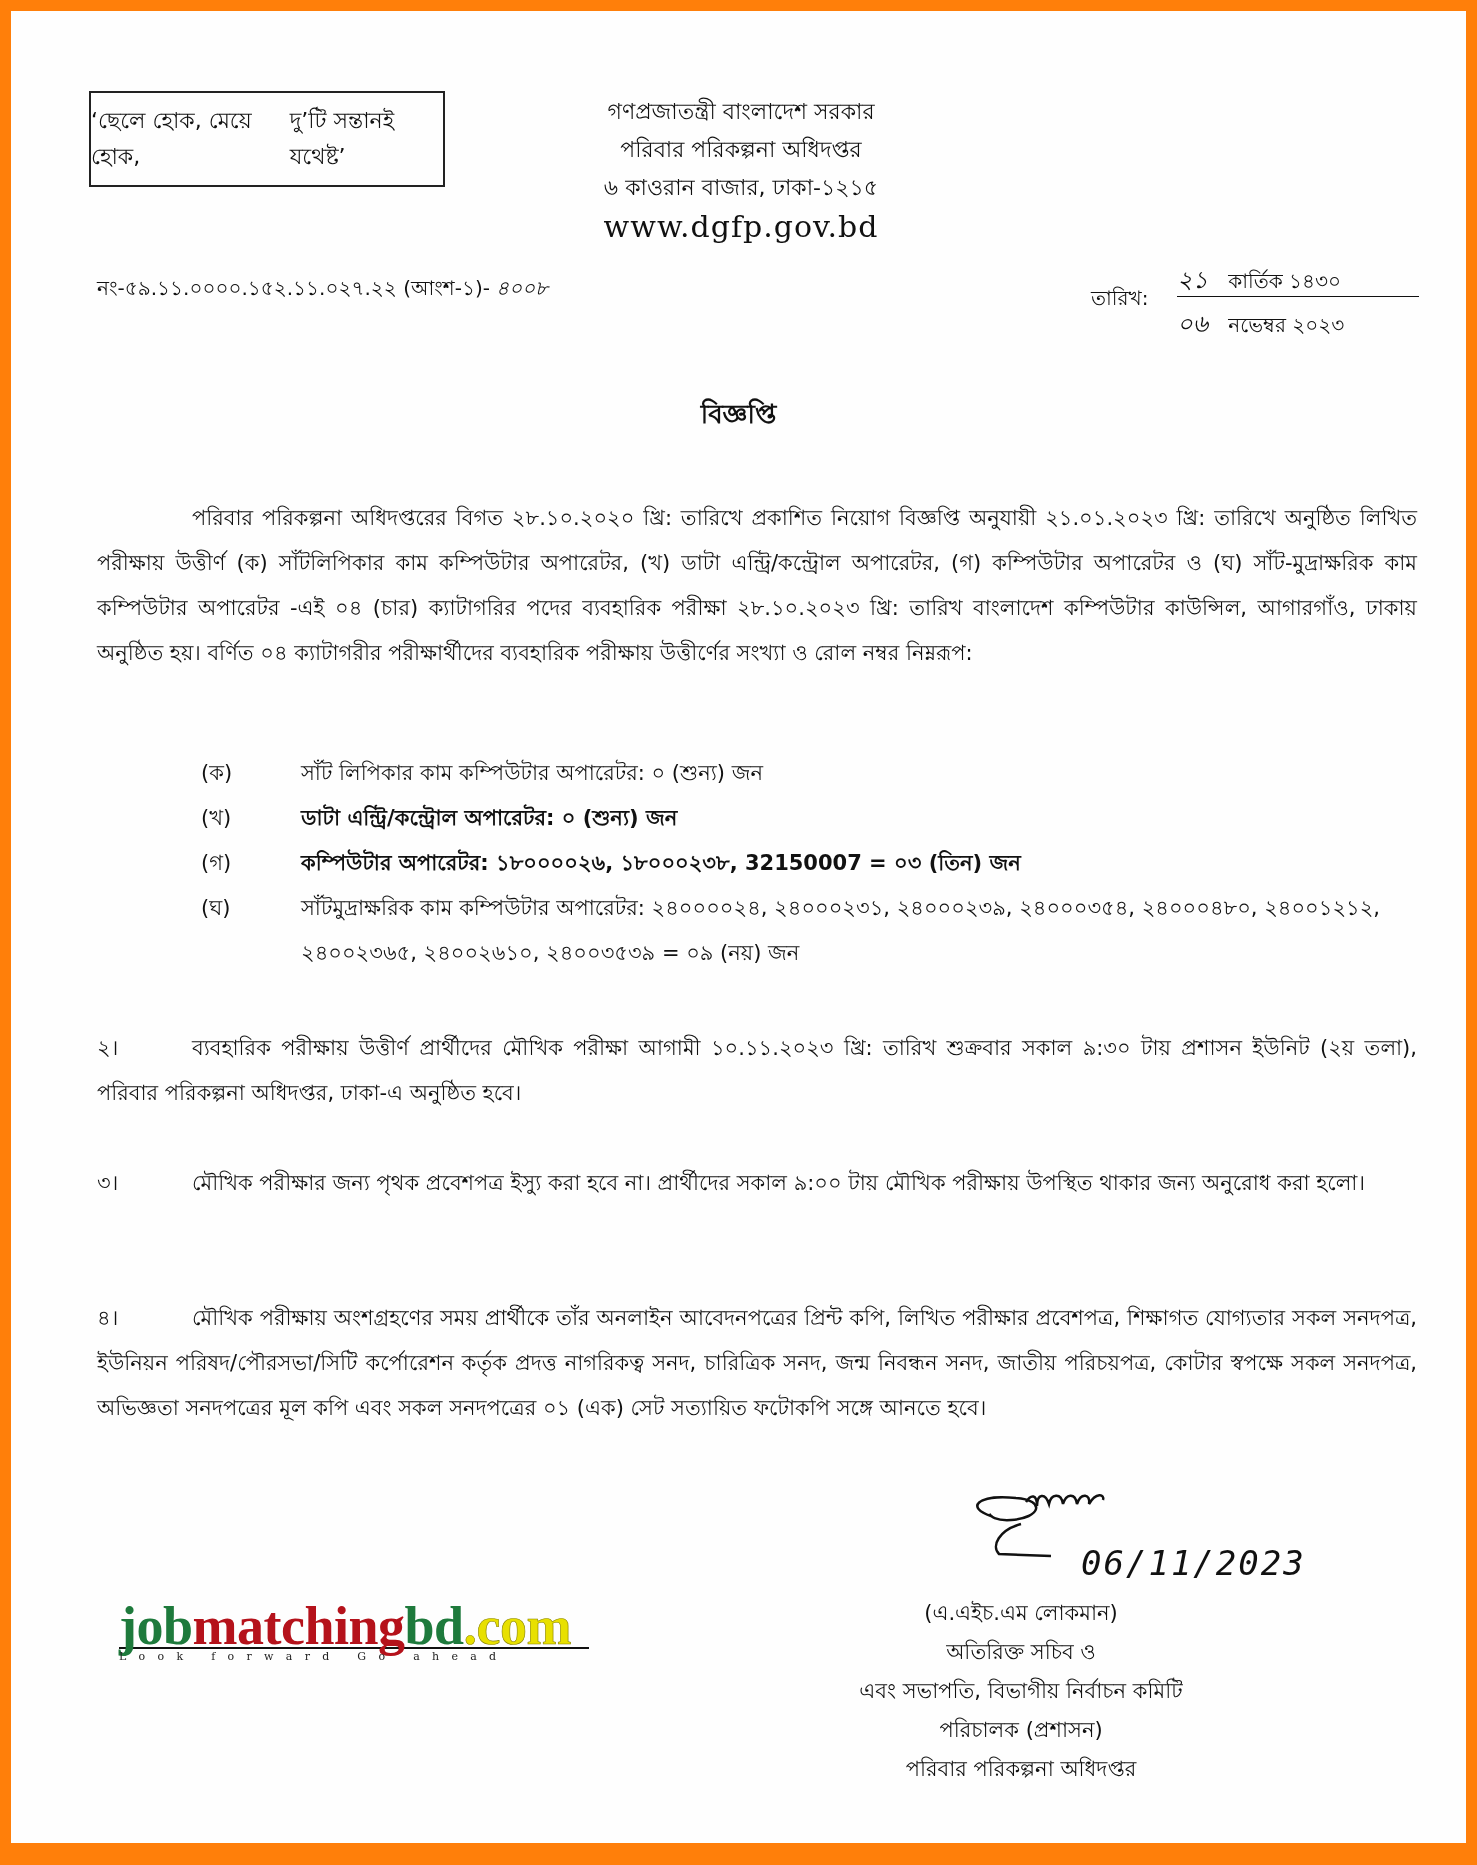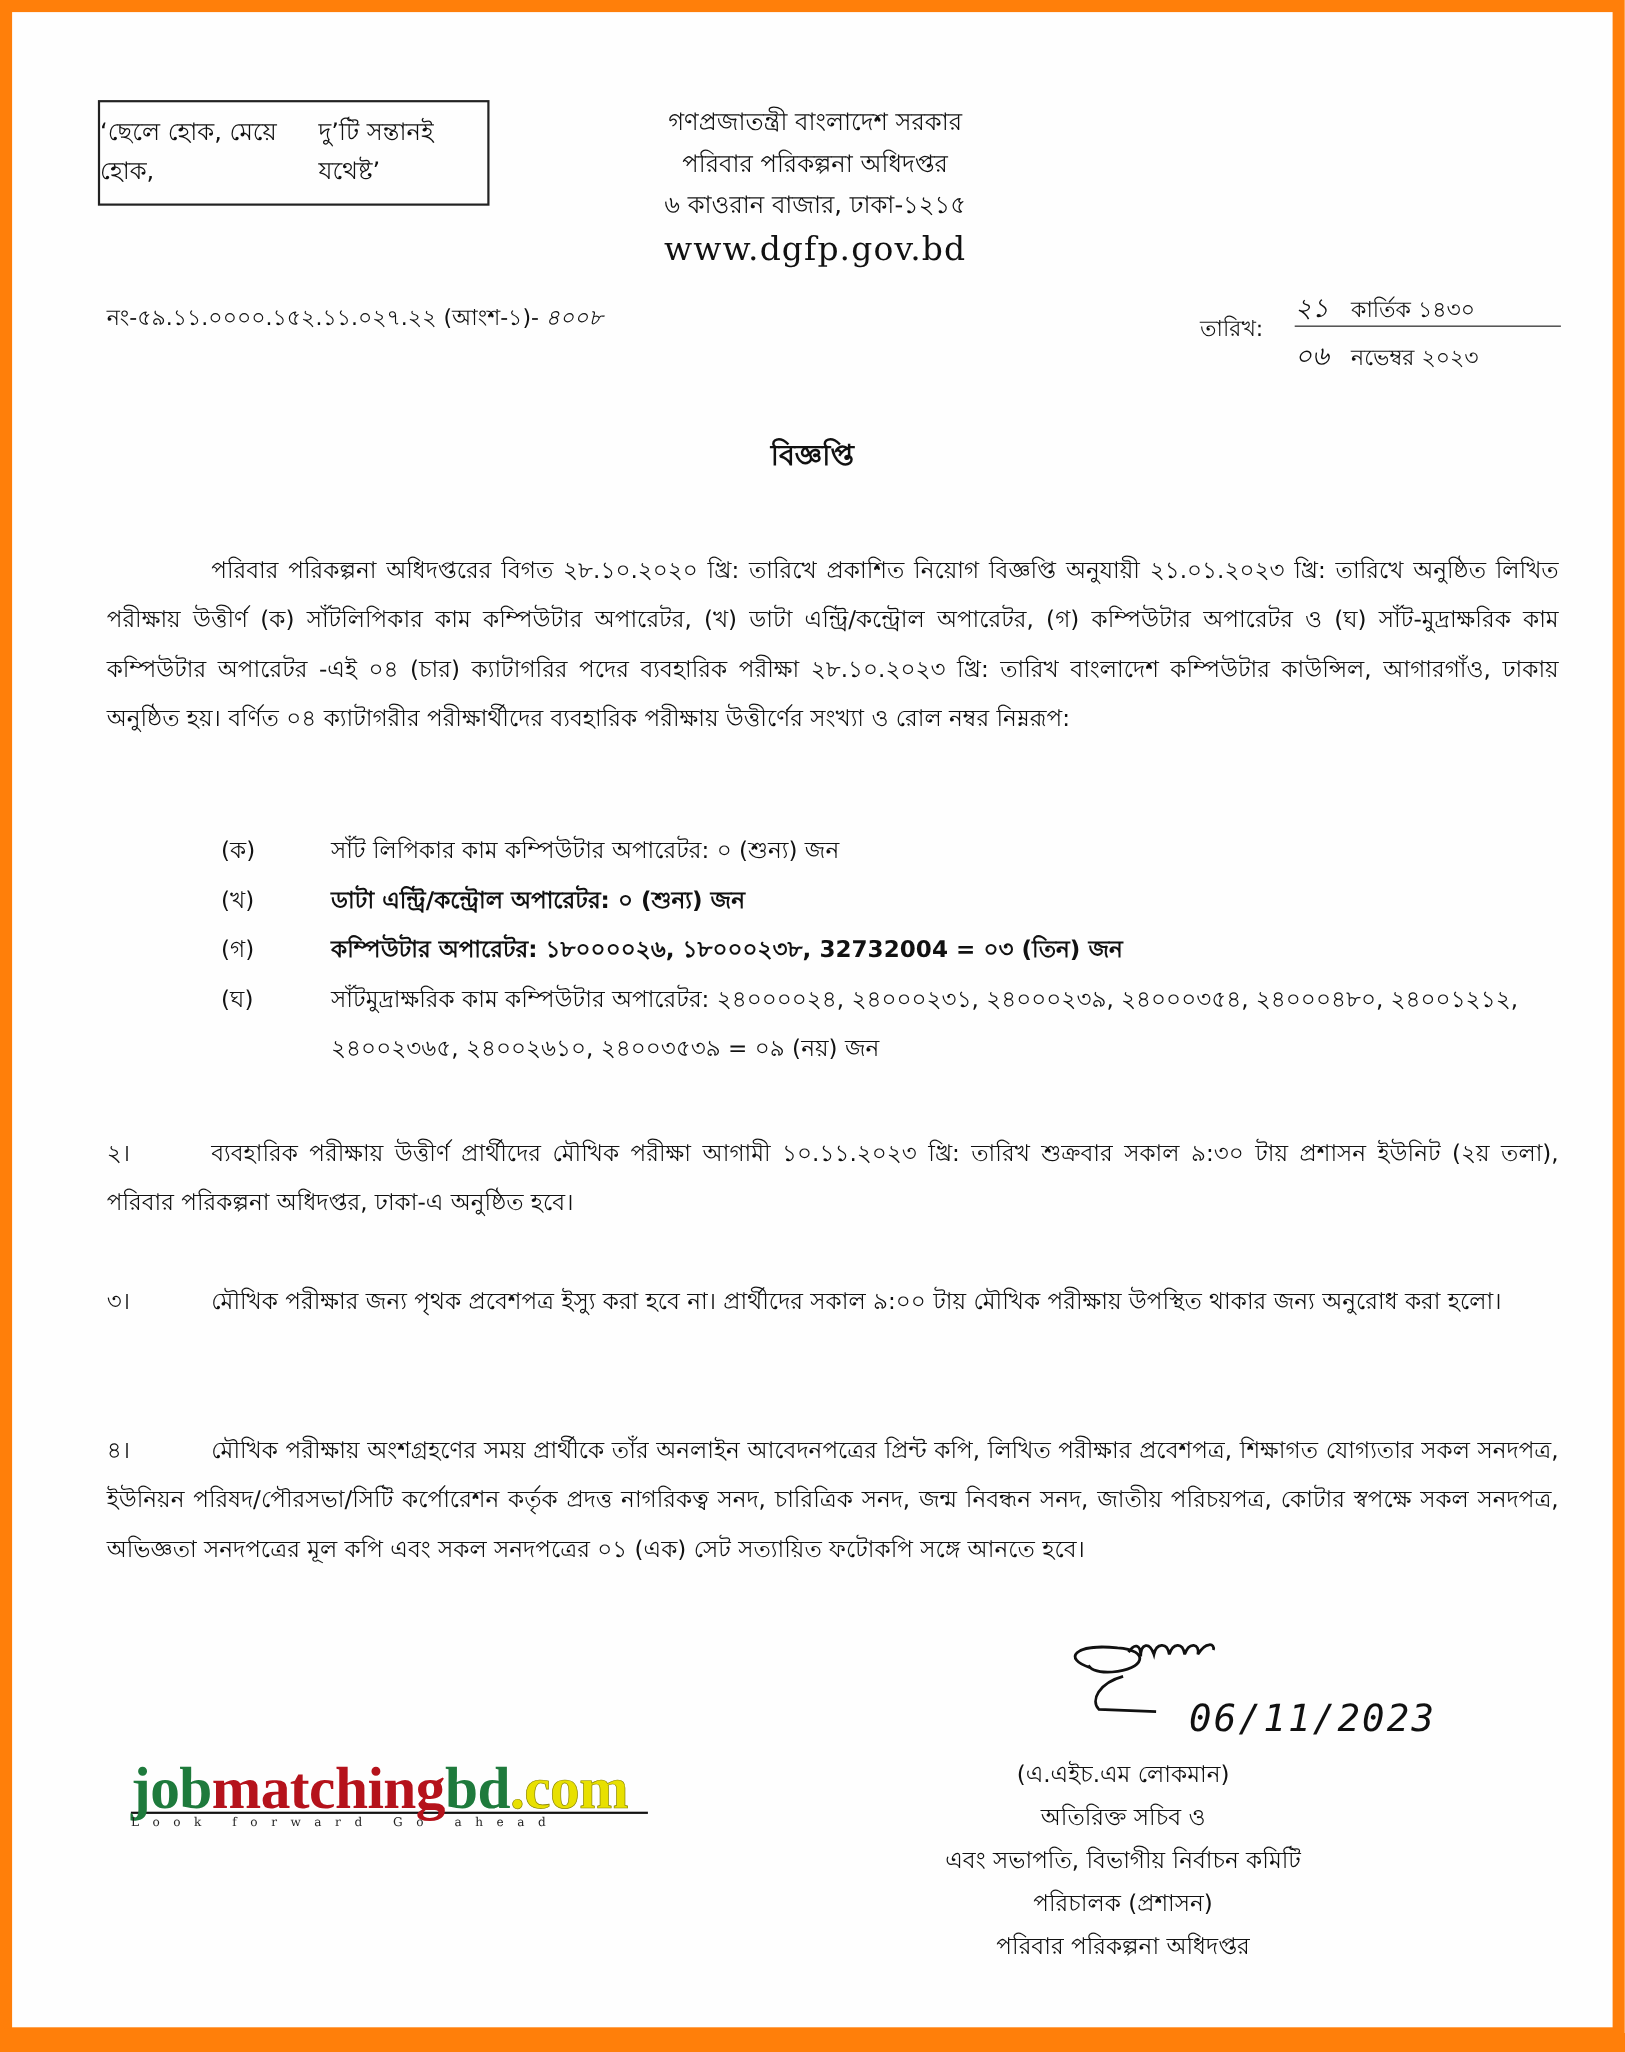--- a/index.html
+++ b/index.html
@@ -150,21 +150,21 @@
     <div class="list-row">
       <span class="mark">(ক)</span>
       <span class="text">সাঁট লিপিকার কাম কম্পিউটার অপারেটর: ০ (শুন্য) জন</span>
     </div>
     <div class="list-row bold">
       <span class="mark">(খ)</span>
       <span class="text">ডাটা এন্ট্রি/কন্ট্রোল অপারেটর: ০ (শুন্য) জন</span>
     </div>
     <div class="list-row bold">
       <span class="mark">(গ)</span>
-      <span class="text">কম্পিউটার অপারেটর: ১৮০০০০২৬, ১৮০০০২৩৮, 32732004 = ০৩ (তিন) জন</span>
+      <span class="text">কম্পিউটার অপারেটর: ১৮০০০০২৬, ১৮০০০২৩৮, 32150007 = ০৩ (তিন) জন</span>
     </div>
     <div class="list-row">
       <span class="mark">(ঘ)</span>
       <span class="text">সাঁটমুদ্রাক্ষরিক কাম কম্পিউটার অপারেটর: ২৪০০০০২৪, ২৪০০০২৩১, ২৪০০০২৩৯, ২৪০০০৩৫৪, ২৪০০০৪৮০, ২৪০০১২১২, ২৪০০২৩৬৫, ২৪০০২৬১০, ২৪০০৩৫৩৯ = ০৯ (নয়) জন</span>
     </div>
   </div>
 
   <div class="abs para numbered" style="top:1015px;">
     <span class="num">২।</span><span>ব্যবহারিক পরীক্ষায় উত্তীর্ণ প্রার্থীদের মৌখিক পরীক্ষা আগামী ১০.১১.২০২৩ খ্রি: তারিখ শুক্রবার সকাল ৯:৩০ টায় প্রশাসন ইউনিট (২য় তলা), পরিবার পরিকল্পনা অধিদপ্তর, ঢাকা-এ অনুষ্ঠিত হবে।</span>
   </div>

